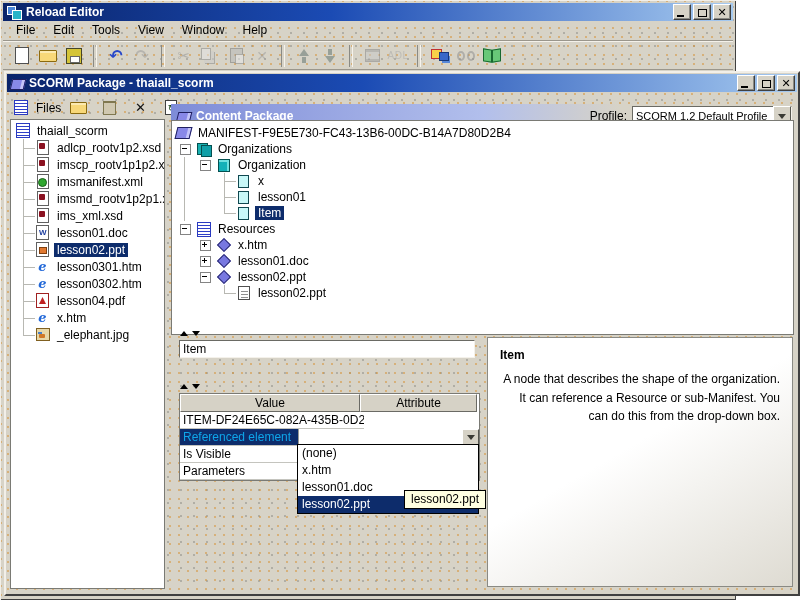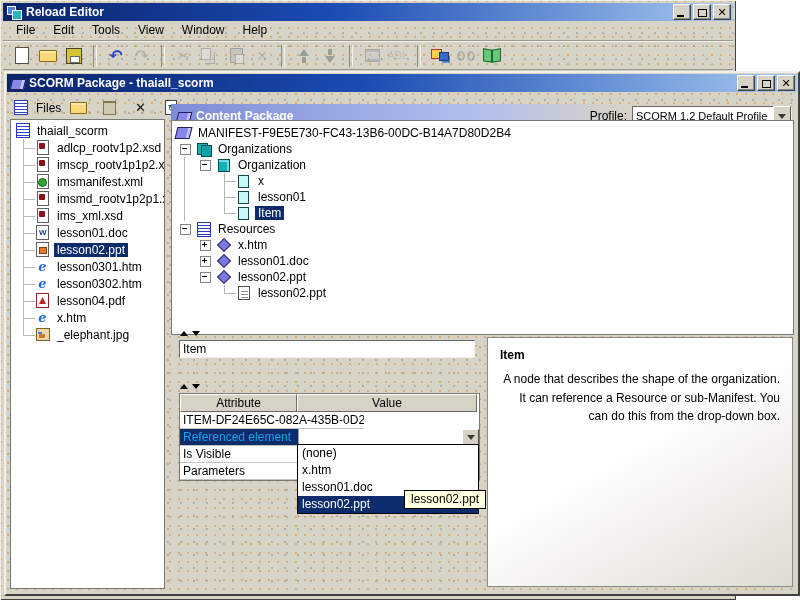--- a/index.html
+++ b/index.html
@@ -459,22 +459,22 @@
         <div class="bottom">
 
           <div class="form-panel">
             <input class="name-input" value="Item" style="">
             <div class="mini-split">
               <span class="tri up"></span>
               <span class="tri down"></span>
             </div>
             <div class="attr-table" id="attr-table">
                 <div class="hrow">
+                  <div class="hcell c2">Value</div>
                   <div class="hcell c1">Attribute</div>
-                  <div class="hcell c2">Value</div>
                 </div>
                 <div class="brow">
                   <div class="vcell">ITEM-DF24E65C-082A-435B-0D25-...</div>
                 </div>
                 <div class="brow">
                   <div class="acell sel">Referenced element</div>
                   <div class="vcell combo">
                     <span style="flex: 1 1 0%; padding-left: 3px;"></span>
                     <div class="cbtn" style="height: 15px; width: 15px;">
                       <span class="caret"></span>

